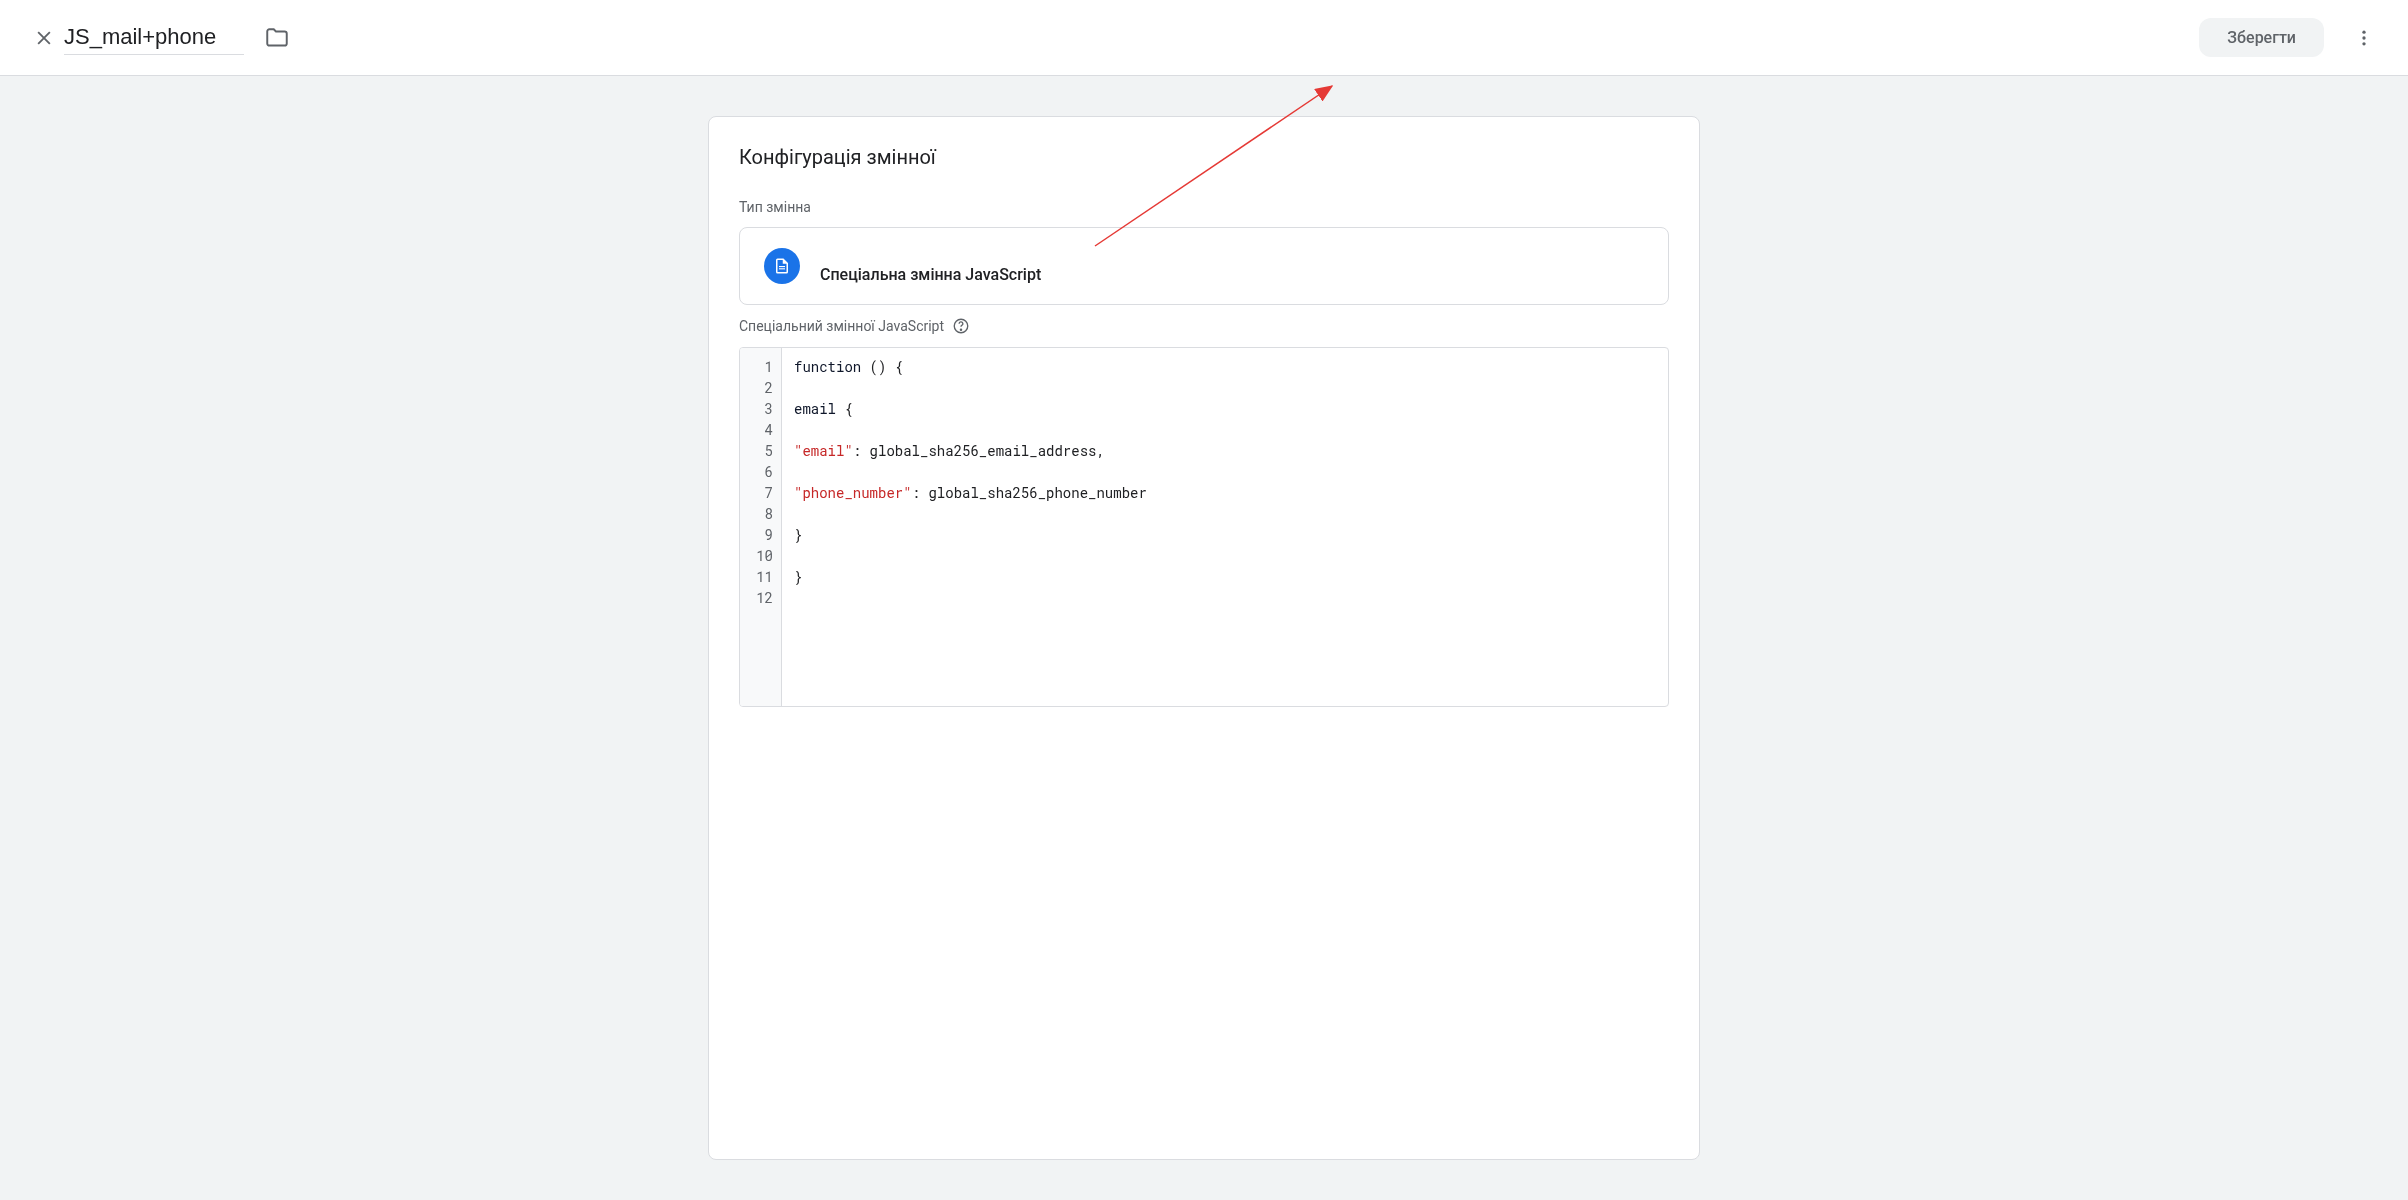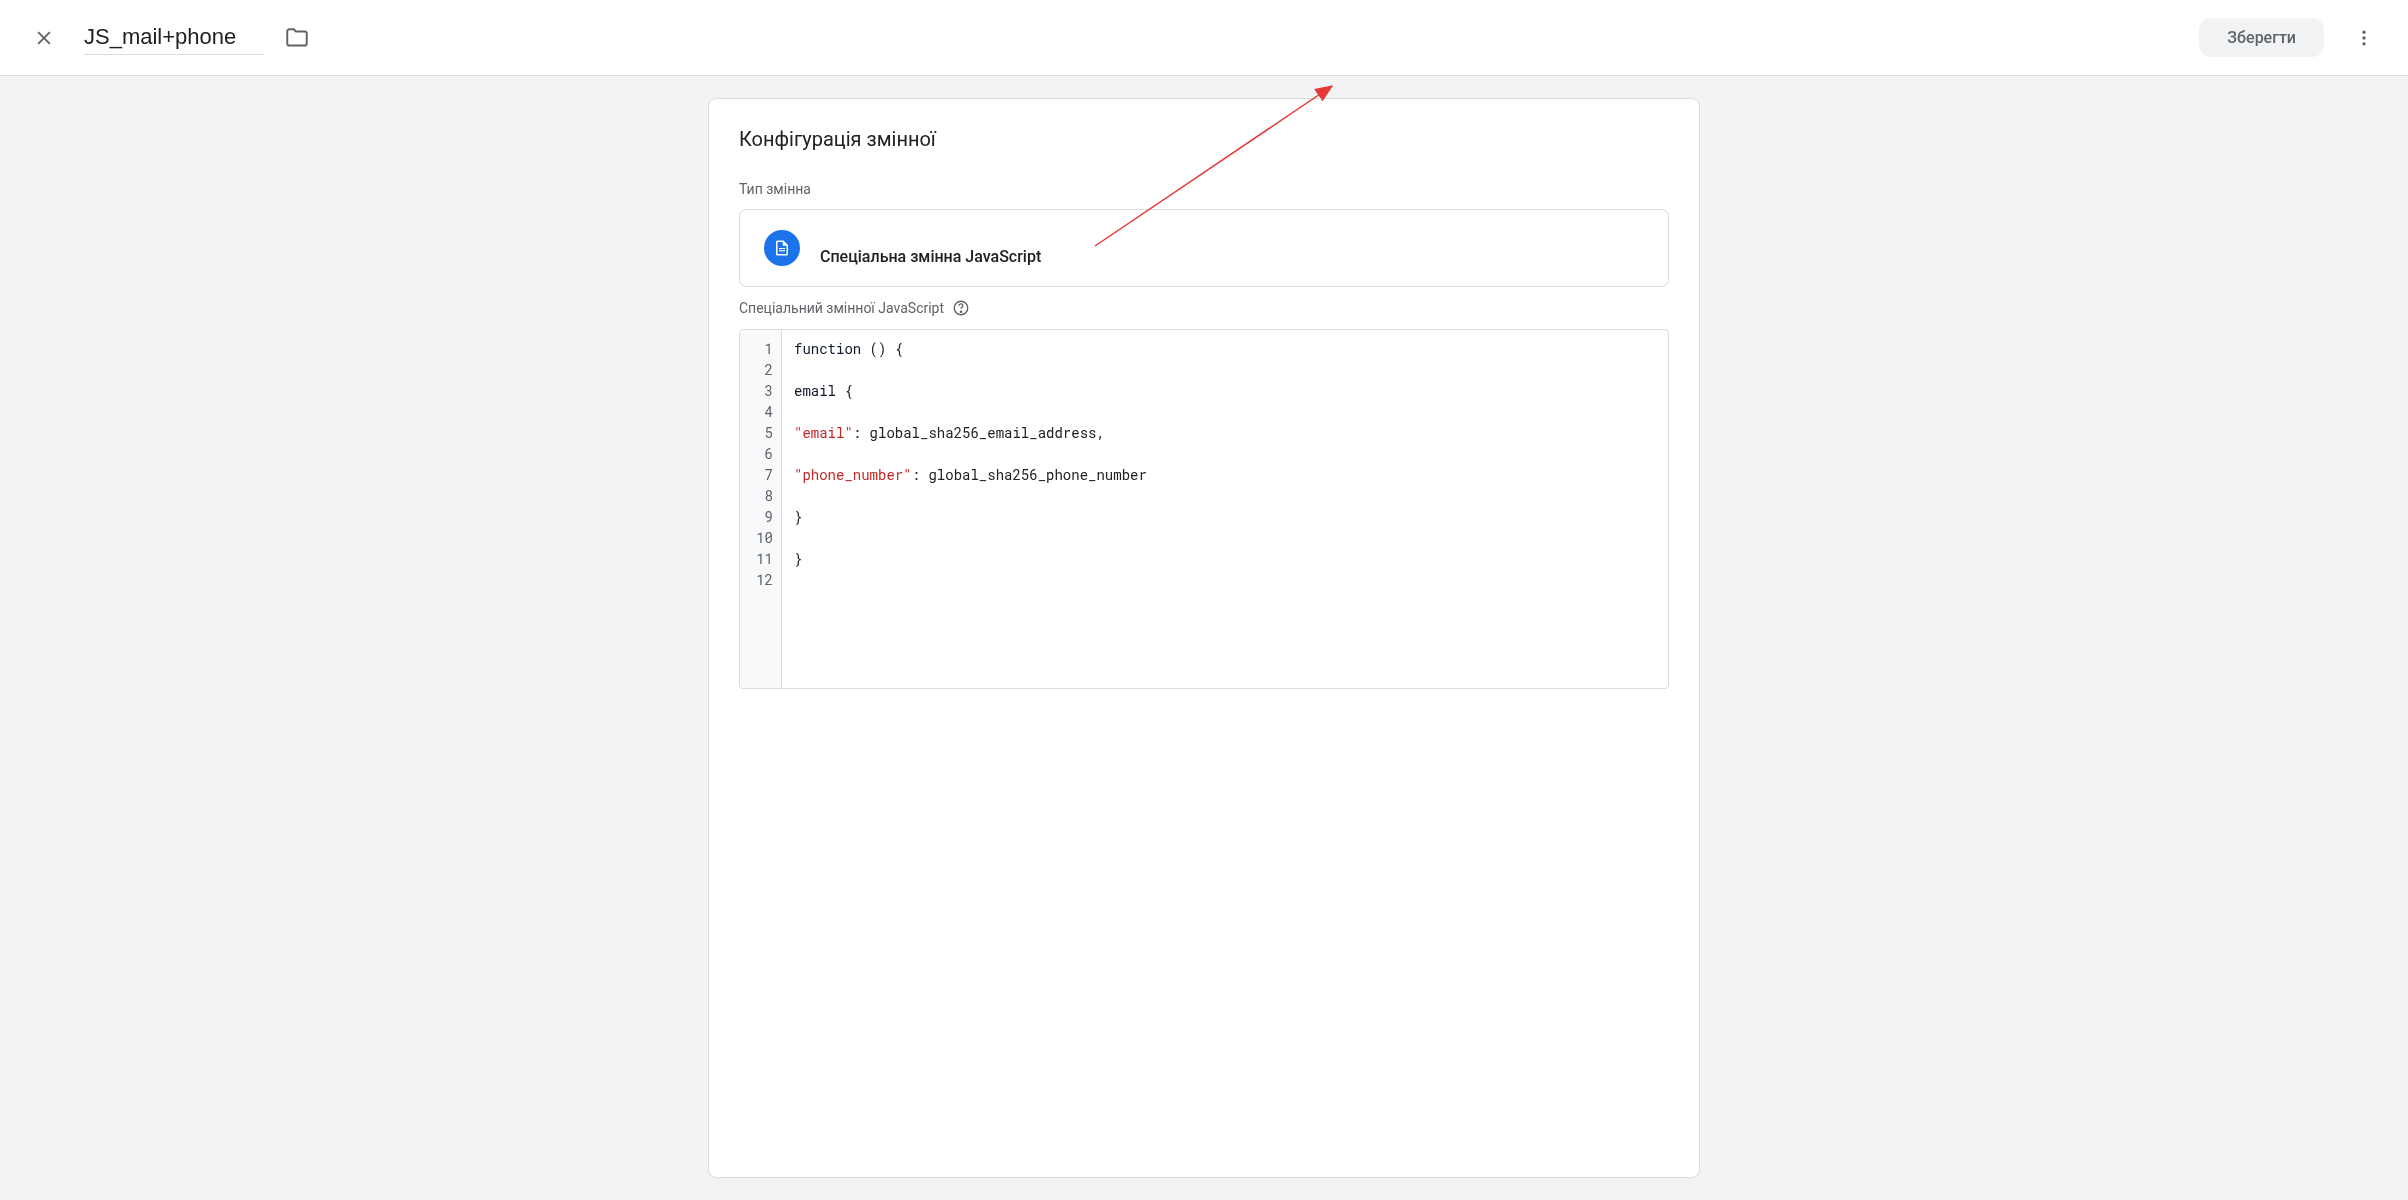--- a/index.html
+++ b/index.html
@@ -30,21 +30,20 @@
       border-radius: 50%;
       color: #5f6368;
     }
     .title-input {
       font-size: 22px;
       font-weight: 400;
       color: #202124;
       border: none;
       border-bottom: 1px solid #dadce0;
       padding: 4px 0;
-      margin-left: 20px;
       outline: none;
       background: transparent;
       width: 180px;
     }
     .folder-icon {
       margin-left: 20px;
       color: #5f6368;
       cursor: pointer;
       display: flex;
       align-items: center;
@@ -69,21 +68,21 @@
       height: 40px;
       display: flex;
       align-items: center;
       justify-content: center;
       cursor: pointer;
       border-radius: 50%;
       color: #5f6368;
     }
     .content-area {
       background: #f1f3f4;
-      padding: 22px 0;
+      padding: 40px 0;
       min-height: calc(100vh - 76px);
       display: flex;
       justify-content: center;
       position: relative;
     }
     .card {
       background: #fff;
       width: 992px;
       border: 1px solid #dadce0;
       border-radius: 8px;

